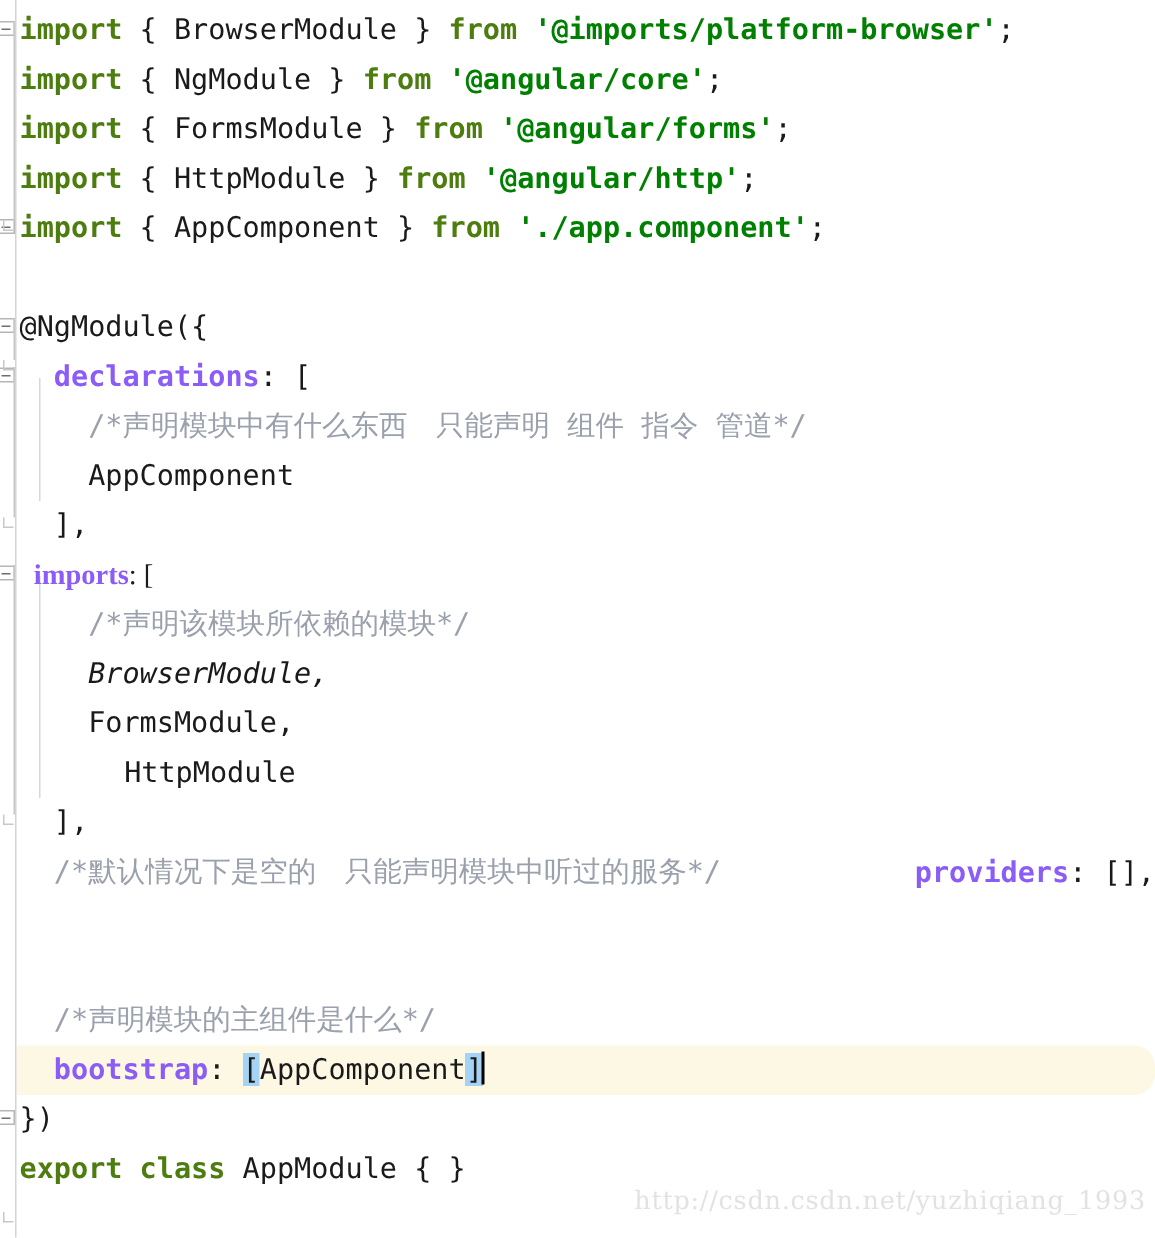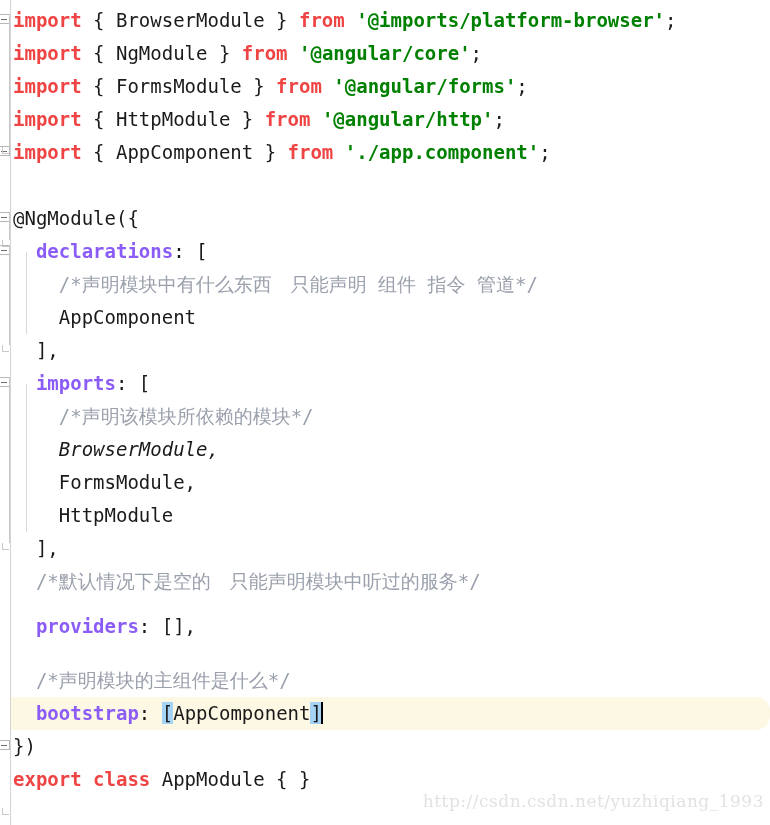--- a/index.html
+++ b/index.html
@@ -102,21 +102,21 @@
 
   
   .guide {
     position: absolute;
     width: 1px;
     background: #d8d8d8;
     z-index: 1;
   }
 
   
-  .kw   { color: #ef4444; font-weight: bold; }
+  .kw   { color: #4d7c0f; font-weight: bold; }
   .str  { color: #008000; font-weight: bold; }
   .prop { color: #8b5cf6; font-weight: bold; }
   .plain{ color: #1a1a1a; }
   .punc { color: #1a1a1a; }
   .cmt  { color: #9aa0ac; }
   .brk  { background: #a5d3f5; color: #1a1a1a; }
 
   
   .caret {
     display: inline-block;
@@ -173,28 +173,28 @@
       <div class="line" style="top: 37px;"><span class="txt"><span class="kw">import</span><span class="plain"> { NgModule } </span><span class="kw">from</span><span class="plain"> </span><span class="str">'@angular/core'</span><span class="punc">;</span></span></div>
       <div class="line" style="top: 70px;"><span class="txt"><span class="kw">import</span><span class="plain"> { FormsModule } </span><span class="kw">from</span><span class="plain"> </span><span class="str">'@angular/forms'</span><span class="punc">;</span></span></div>
       <div class="line" style="top: 103px;"><span class="txt"><span class="kw">import</span><span class="plain"> { HttpModule } </span><span class="kw">from</span><span class="plain"> </span><span class="str">'@angular/http'</span><span class="punc">;</span></span></div>
       <div class="line" style="top: 136px;"><span class="txt"><span class="kw">import</span><span class="plain"> { AppComponent } </span><span class="kw">from</span><span class="plain"> </span><span class="str">'./app.component'</span><span class="punc">;</span></span></div>
       <div class="line" style="top: 169px;"><span class="txt"></span></div>
       <div class="line" style="top: 202px;"><span class="txt"><span class="plain">@NgModule({</span></span></div>
       <div class="line" style="top: 235px;"><span class="txt"><span class="plain">  </span><span class="prop">declarations</span><span class="punc">: [</span></span></div>
       <div class="line" style="top: 268px;"><span class="txt"><span class="plain">    </span><span class="cmt">/*声明模块中有什么东西　只能声明 组件 指令 管道*/</span></span></div>
       <div class="line" style="top: 301px;"><span class="txt"><span class="plain">    AppComponent</span></span></div>
       <div class="line" style="top: 334px;"><span class="txt"><span class="punc">  ],</span></span></div>
-      <div class="line" style="top: 367px;"><span class="txt"><span class="plain">  </span><span class="prop">imports</span><span class="punc">: [</span></span></div>
+      <div class="line" style="top: 367px; font-family: Liberation Serif, serif;"><span class="txt"><span class="plain">  </span><span class="prop">imports</span><span class="punc">: [</span></span></div>
       <div class="line" style="top: 400px;"><span class="txt"><span class="plain">    </span><span class="cmt">/*声明该模块所依赖的模块*/</span></span></div>
       <div class="line" style="top: 433px; font-style: italic;"><span class="txt"><span class="plain">    BrowserModule,</span></span></div>
       <div class="line" style="top: 466px;"><span class="txt"><span class="plain">    FormsModule,</span></span></div>
-      <div class="line" style="top: 499px;"><span class="txt"><span class="plain">    HttpModule</span></span></div>
+      <div class="line" style="top: 499px; padding-left: 24px;"><span class="txt"><span class="plain">    HttpModule</span></span></div>
       <div class="line" style="top: 532px;"><span class="txt"><span class="punc">  ],</span></span></div>
       <div class="line" style="top: 565px;"><span class="txt"><span class="plain">  </span><span class="cmt">/*默认情况下是空的　只能声明模块中听过的服务*/</span></span></div>
-      <div class="line" style="top: 610px;"><span class="txt"><span class="plain">  </span><span class="prop">providers</span><span class="punc">: [],</span></span></div>
+      <div class="line" style="top: 566px; text-align: right;"><span class="txt"><span class="plain">  </span><span class="prop">providers</span><span class="punc">: [],</span></span></div>
       <div class="line" style="top: 631px;"><span class="txt"></span></div>
       <div class="line" style="top: 664px;"><span class="txt"><span class="plain">  </span><span class="cmt">/*声明模块的主组件是什么*/</span></span></div>
       <div class="line current" style="top: 697px; border-radius: 14px;"><span class="txt"><span class="plain">  </span><span class="prop">bootstrap</span><span class="punc">: </span><span class="brk">[</span><span class="plain">AppComponent</span><span class="brk">]</span><span class="caret"></span></span></div>
       <div class="line" style="top: 730px;"><span class="txt"><span class="punc">})</span></span></div>
       <div class="line" style="top: 763px;"><span class="txt"><span class="kw">export class</span><span class="plain"> AppModule { }</span></span></div>
     </div>
 
   <div id="watermark">http://csdn.csdn.net/yuzhiqiang_1993</div>
 
 </div>

